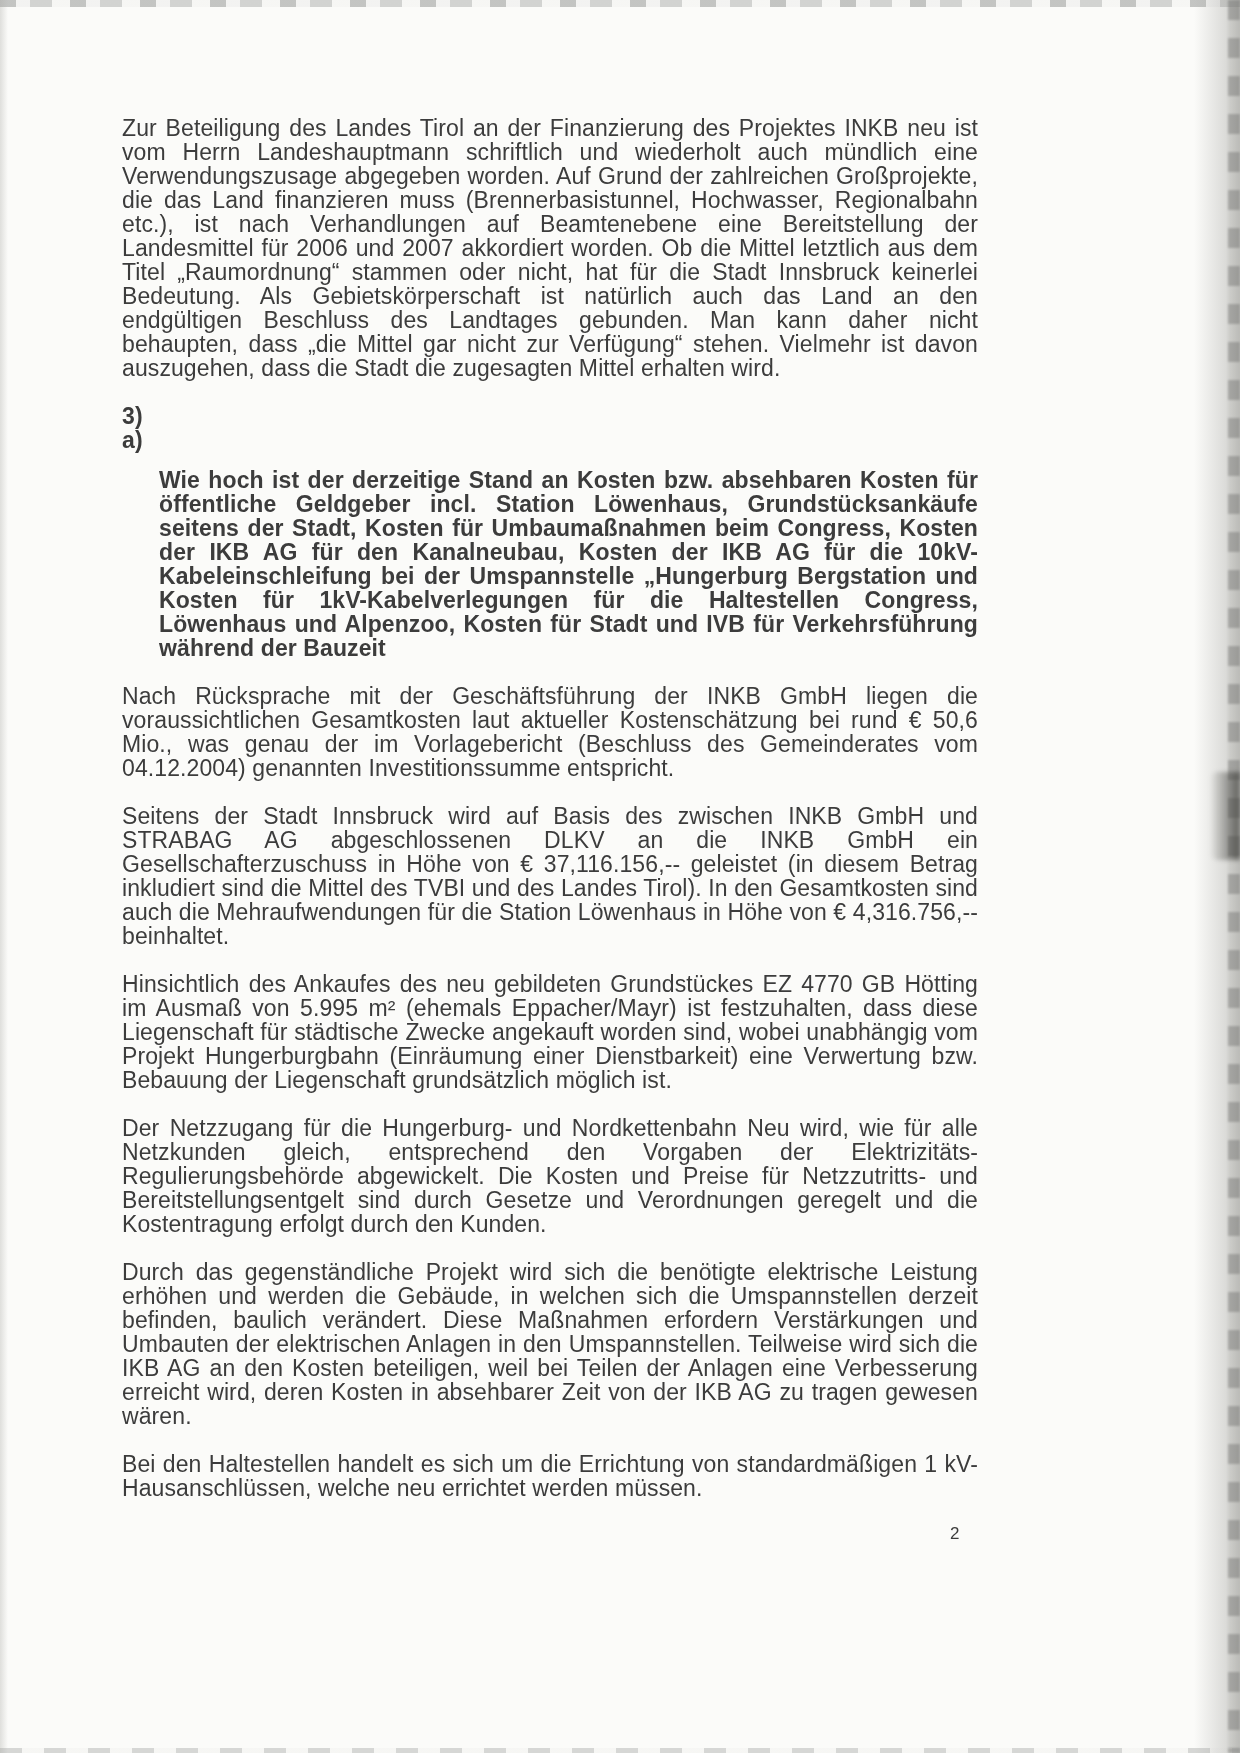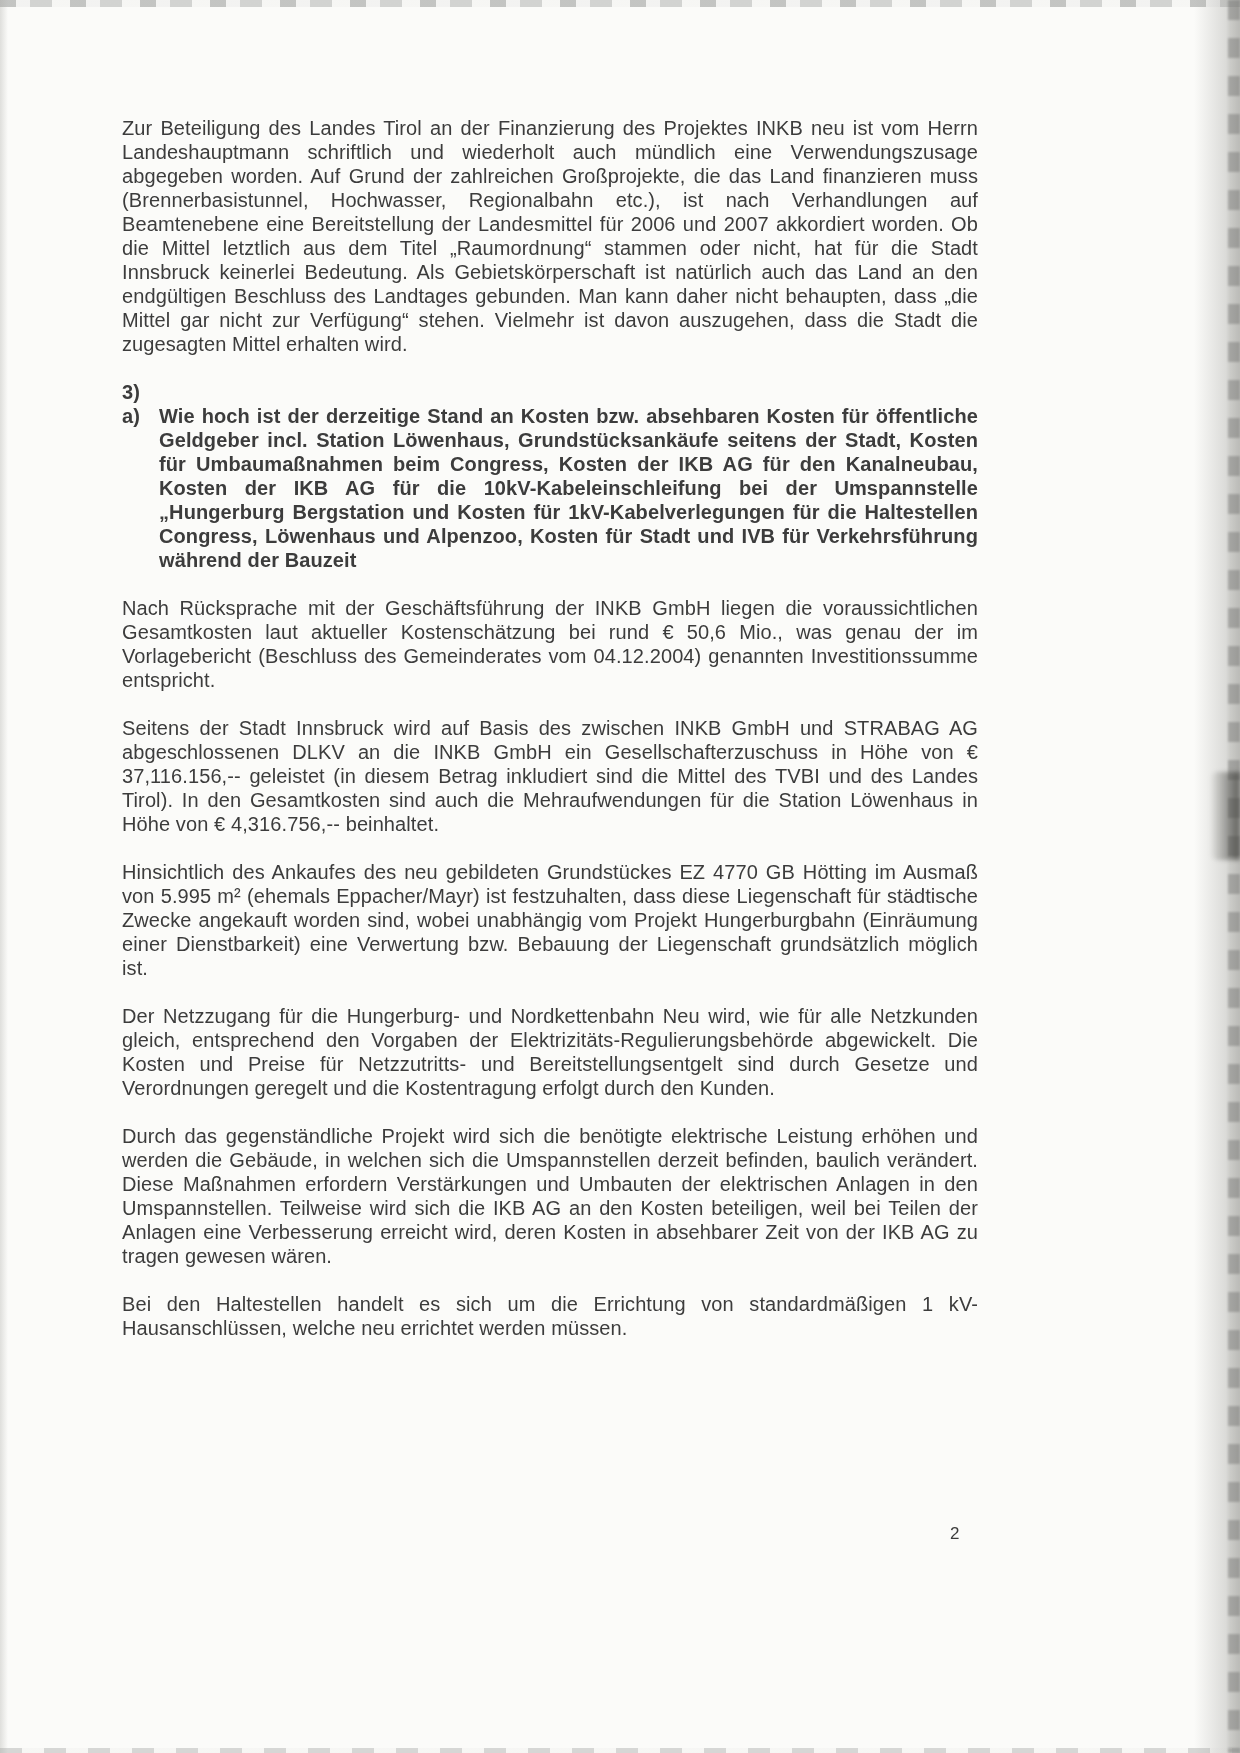--- a/index.html
+++ b/index.html
@@ -50,34 +50,34 @@
     position: absolute; top: 0; left: 0; bottom: 0; width: 8px;
     background: linear-gradient(to right, rgba(170,170,166,0.35), rgba(170,170,166,0));
   }
 
   
   .content {
     position: absolute;
     left: 122px;
     top: 116px;
     width: 856px;
-    font-size: 20px;
+    font-size: 23px;
     line-height: 24px;
     letter-spacing: 0.1px;
   }
   p.para {
     text-align: justify;
     margin-bottom: 24px;
   }
 
   .question-block { margin-top: 24px; margin-bottom: 24px; }
   .q-num { font-weight: bold; }
   .q-item { display: flex; }
   .q-label { font-weight: bold; flex: 0 0 37px; }
-  .q-text { flex: 1; font-weight: bold; text-align: justify; }
+  .q-text { flex: 1; font-weight: bold; text-align: justify; margin-top: 40px; }
 
   .page-number {
     position: absolute;
     left: 950px;
     top: 1524px;
     font-size: 17px;
     color: #3c3c3c;
   }
 </style>
 </head>

